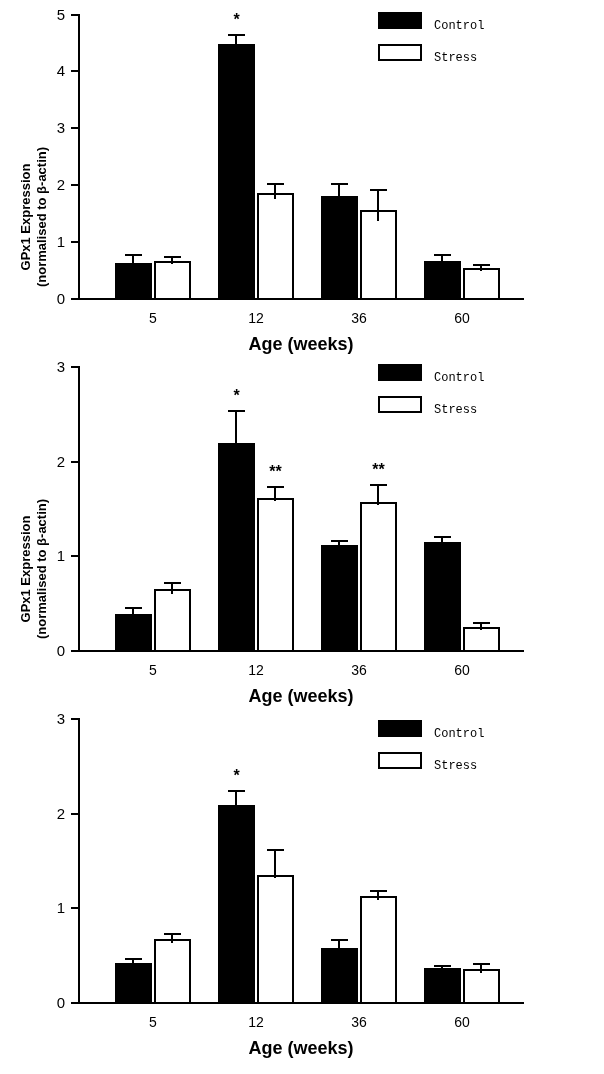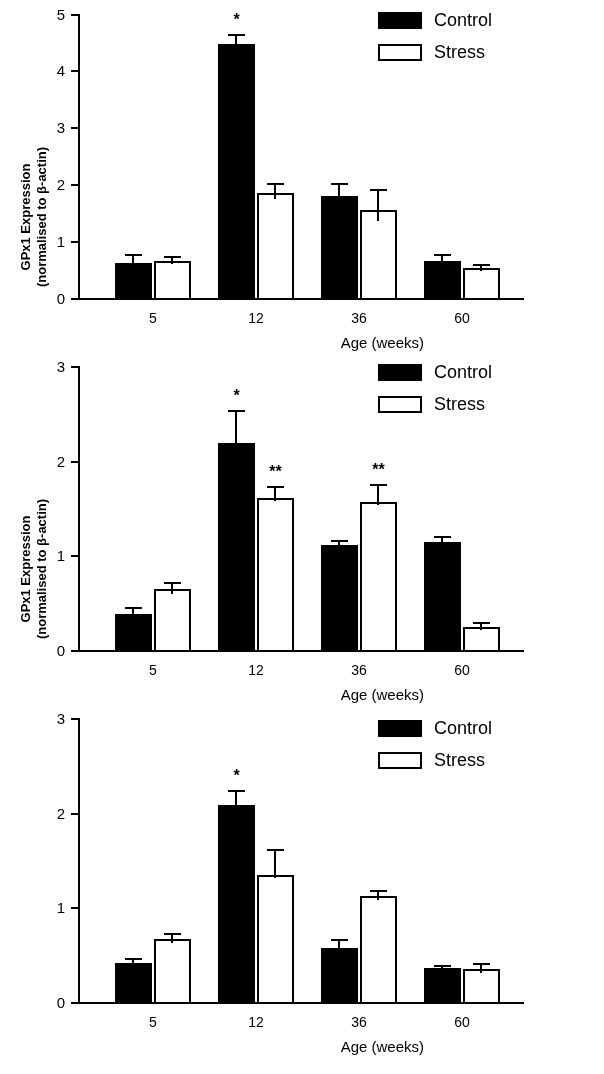--- a/index.html
+++ b/index.html
@@ -21,37 +21,37 @@
     font-weight:bold;
     line-height:16px;
   }
   .ytitle .l2{font-weight:bold;}
   .axis-line{position:absolute;background:#000;}
 
   .ytick{position:absolute;right:0;width:7px;height:2px;background:#000;}
   .ytlabel{position:absolute;text-align:right;font-size:15px;line-height:15px;}
 
   .xtlabel{position:absolute;text-align:center;font-size:14px;line-height:14px;}
-  .xtitle{position:absolute;text-align:right;font-size:15px;font-weight:normal;}
+  .xtitle{position:absolute;text-align:center;font-size:18px;font-weight:bold;}
 
   .bar{position:absolute;box-sizing:border-box;border:2px solid #000;}
   .bar.control{background:#000;}
   .bar.stress{background:#fff;}
 
   .err-v{position:absolute;width:2px;background:#000;}
   .err-cap{position:absolute;height:2px;background:#000;}
 
   .star{position:absolute;font-size:16px;line-height:16px;text-align:center;font-weight:bold;}
 
   .legend{position:absolute;}
   .legend-row{position:relative;height:22px;margin-bottom:10px;}
   .legend-swatch{position:absolute;left:0;top:2px;width:44px;height:17px;box-sizing:border-box;border:2px solid #000;}
   .legend-swatch.control{background:#000;}
   .legend-swatch.stress{background:#fff;}
-  .legend-label{position:absolute;left:56px;top:2px;font-size:18px;line-height:17px;}
+  .legend-label{position:absolute;left:56px;top:8px;font-size:12px;line-height:17px;font-family:Liberation Mono, monospace;}
 </style>
 </head>
 <body>
 
 <div class="page">
 
   <div class="panel" style="position:absolute;left:0;top:0;width:604px;height:348px;">
 
     <div class="ytitle" style="left:18px;top:10px;width:290px;height:34px;">
       <div>GPx1 Expression</div>

